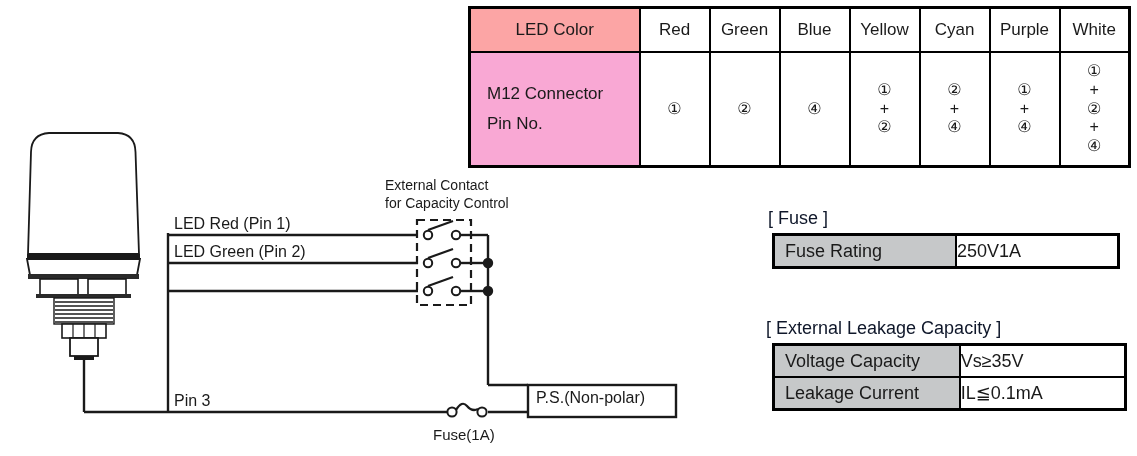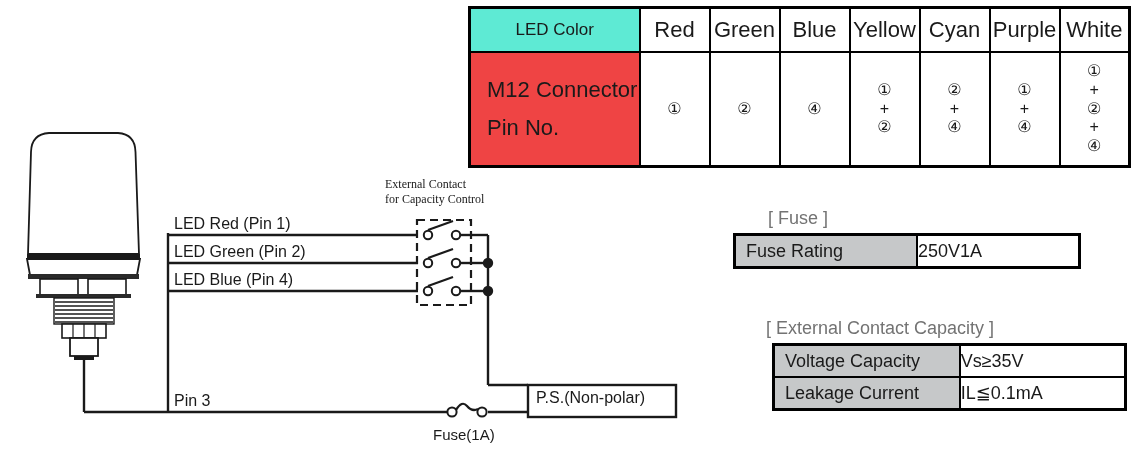--- a/index.html
+++ b/index.html
@@ -26,53 +26,53 @@
     top: 6px;
     width: 662px;
     border-collapse: collapse;
     table-layout: fixed;
     border: 3px solid #000;
   }
   #led-color-table td {
     border: 2px solid #000;
     text-align: center;
     vertical-align: middle;
-    font-size: 22px;
+    font-size: 17px;
     color: #1a1a1a;
     padding: 0;
   }
   #led-color-table td.hdr-label {
-    background: #5eead4;
+    background: #fca5a5;
     font-size: 17px;
     height: 42px;
   }
   #led-color-table td.hdr-color {
     background: #ffffff;
     height: 42px;
   }
   #led-color-table td.row-label {
-    background: #ef4444;
+    background: #f9a8d4;
     text-align: left;
     padding: 6px 0 6px 16px;
     line-height: 1.75;
     height: 100px;
   }
   #led-color-table td.pin-cell {
     background: #ffffff;
     height: 100px;
     line-height: 1.18;
     font-size: 16px;
   }
   .pin-stack { display: block; }
   .pin-stack span { display: block; }
 
   
   .bracket-title {
     font-size: 18px;
-    color: #737373;
+    color: #0f172a;
     white-space: nowrap;
   }
   .spec-table {
     border-collapse: collapse;
     table-layout: fixed;
     border: 3px solid #000;
   }
   .spec-table td {
     border: 2px solid #000;
     font-size: 18px;
@@ -85,44 +85,43 @@
     text-align: left;
     width: 170px;
   }
   .spec-table td.v {
     background: #ffffff;
     text-align: left;
     padding-left: 0;
     width: 160px;
   }
 
-  #fuse-table { left: 733px; top: 233px; width: 346px; }
+  #fuse-table { left: 772px; top: 233px; width: 346px; }
   #ext-contact-table { left: 772px; top: 343px; width: 355px; }
   #fuse-title { left: 768px; top: 208px; }
   #ext-contact-title { left: 766px; top: 318px; }
 
   
   #wiring-svg { left: 0; top: 0; }
 
   .wire-label {
     font-size: 16px;
     color: #1a1a1a;
     white-space: nowrap;
   }
   #label-led-red   { left: 174px; top: 215px; }
   #label-led-green { left: 174px; top: 243px; }
   #label-led-blue  { left: 174px; top: 271px; }
   #label-pin3      { left: 174px; top: 392px; }
   #label-fuse1a    { left: 433px; top: 426px; font-size: 15px; }
   #label-ps        { left: 536px; top: 389px; font-size: 16px; }
   #label-ext-contact {
     left: 385px; top: 177px;
-    font-size: 12px;
+    font-size: 14px;
     line-height: 1.28;
-    font-family: Liberation Serif, serif;
   }
 </style>
 </head>
 <body>
 
 <div id="root">
 
   <svg id="wiring-svg" class="abs" width="760" height="456">
 
     <g>
@@ -220,21 +219,20 @@
       <circle cx="452" cy="412" r="4.6" fill="#ffffff" stroke="#1a1a1a" stroke-width="2"></circle>
       <circle cx="482" cy="412" r="4.6" fill="#ffffff" stroke="#1a1a1a" stroke-width="2"></circle>
       <path d="M 456 410 Q 462 400 467 406 Q 472 412 478 409" fill="none" stroke="#1a1a1a" stroke-width="2.2"></path>
     </g>
 
     <rect x="528" y="385" width="148" height="32" fill="#ffffff" stroke="#1a1a1a" stroke-width="2.4"></rect>
   </svg>
 
   <div class="abs wire-label" id="label-led-red">LED Red (Pin 1)</div>
   <div class="abs wire-label" id="label-led-green">LED Green (Pin 2)</div>
-  <div class="abs wire-label" id="label-led-blue">LED Blue (Pin 4)</div>
   <div class="abs wire-label" id="label-pin3">Pin 3</div>
   <div class="abs wire-label" id="label-fuse1a">Fuse(1A)</div>
   <div class="abs wire-label" id="label-ps">P.S.(Non-polar)</div>
   <div class="abs wire-label" id="label-ext-contact">
     <div>External Contact</div>
     <div>for Capacity Control</div>
   </div>
 
   <table class="abs" id="led-color-table">
     <colgroup>
@@ -316,21 +314,21 @@
 
   <table class="abs spec-table" id="fuse-table">
     <tbody>
       <tr>
         <td class="k">Fuse Rating</td>
         <td class="v">250V1A</td>
       </tr>
     </tbody>
   </table>
 
-  <div class="abs bracket-title" id="ext-contact-title">[ External Contact Capacity ]</div>
+  <div class="abs bracket-title" id="ext-contact-title">[ External Leakage Capacity ]</div>
 
   <table class="abs spec-table" id="ext-contact-table">
     <tbody>
       <tr>
         <td class="k">Voltage Capacity</td>
         <td class="v">Vs≥35V</td>
       </tr>
       <tr>
         <td class="k">Leakage Current</td>
         <td class="v">IL≦0.1mA</td>

